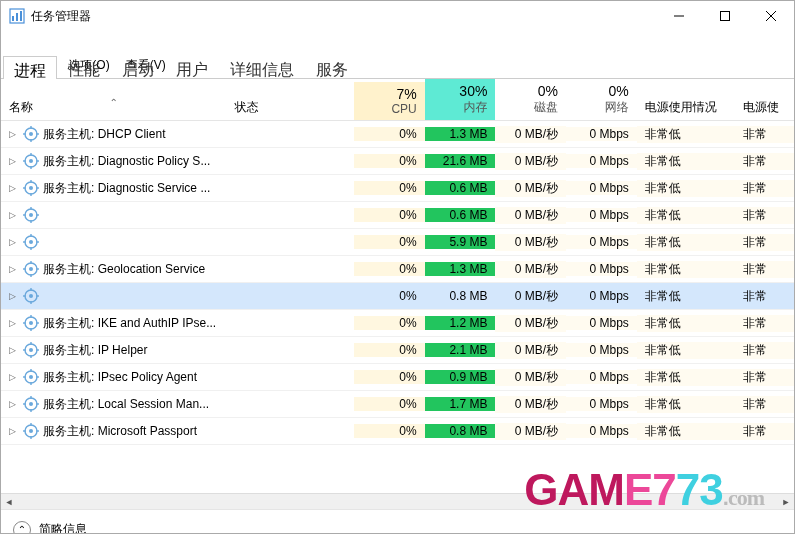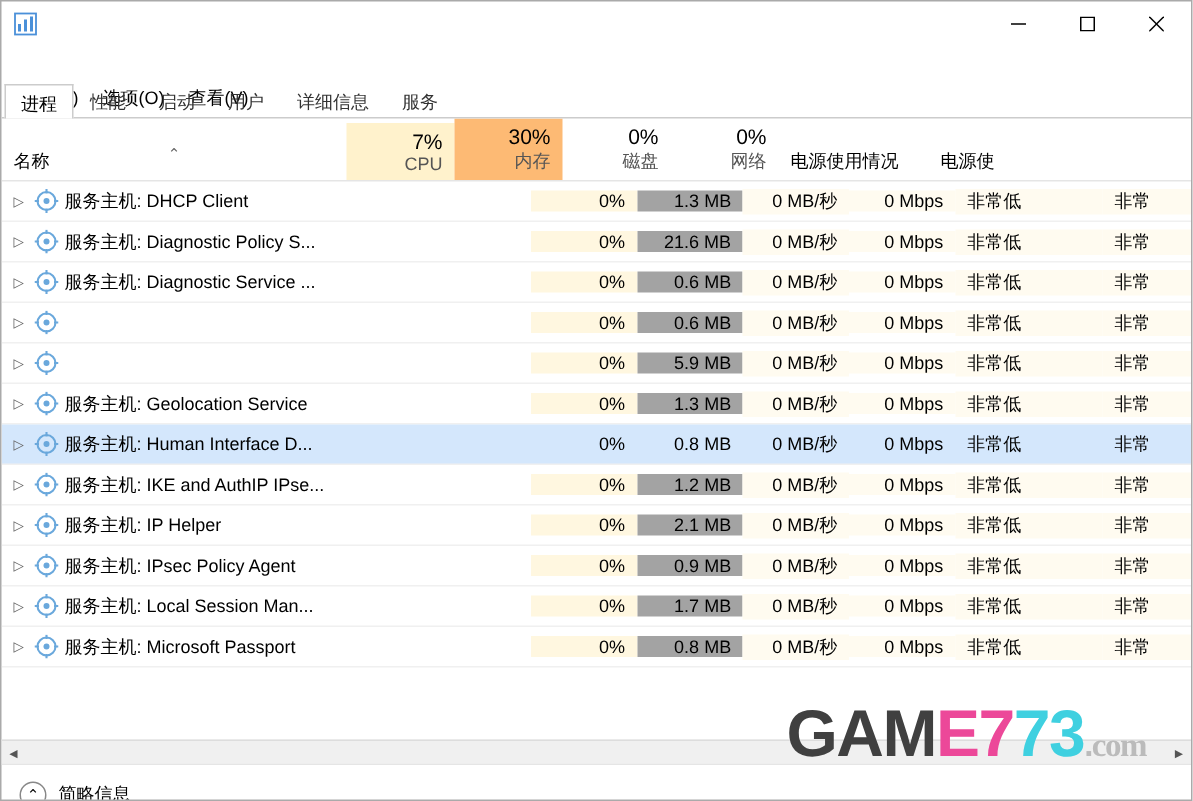--- a/index.html
+++ b/index.html
@@ -8,79 +8,80 @@
 .titlebar { height: 30px; display: flex; align-items: center; padding: 0 8px; }
 .titlebar-icon { width: 16px; height: 16px; margin-right: 6px; display: flex; }
 .titlebar-title { font-size: 12px; flex: 1; }
 .win-controls { display: flex; position: absolute; right: 0; top: 0; }
 .win-btn { width: 46px; height: 30px; display: flex; align-items: center; justify-content: center; cursor: pointer; }
 .win-btn svg { width: 10px; height: 10px; }
 
 .menubar { height: 20px; display: flex; align-items: center; padding: 0 8px; font-size: 12px; gap: 8px; }
 .menu-item { cursor: pointer; padding: 2px 4px; margin-top: 48px; }
 
-.tabbar { height: 24px; display: flex; border-bottom: 1px solid #ccc; padding-left: 2px; margin-top: 4px; font-size: 12px; text-align: center; }
+.tabbar { height: 24px; display: flex; border-bottom: 1px solid #ccc; padding-left: 2px; margin-top: 4px; font-size: 16px; text-align: center; }
 .tab { padding: 4px 10px; cursor: pointer; border: 1px solid transparent; border-bottom: none; }
 .tab.active { background: #fff; border-color: #ccc; position: relative; top: 1px; }
 .tab:not(.active) { color: #333; }
 
 .grid { height: calc(100% - 30px - 20px - 28px - 40px); overflow: hidden; position: relative; }
 
 .grid-header { display: flex; height: 42px; border-bottom: 1px solid #e5e5e5; font-size: 12px; align-items: flex-end; }
 .col-name { width: 230px; padding: 4px 8px; position: relative; }
 .sort-arrow { position: absolute; left: 50%; top: 2px; transform: translateX(-50%); font-size: 10px; color: #666; }
 .col-status { width: 130px; padding: 4px 8px; }
 .col-cpu, .col-mem, .col-disk, .col-net { width: 72px; text-align: right; padding: 4px 8px 4px 0; }
 .col-power { width: 100px; padding: 4px 8px; }
 .col-power2 { width: 60px; padding: 4px 8px; }
 .hdr-pct { font-size: 14px; }
 .hdr-lbl { color: #555; font-size: 12px; }
 .hdr-cpu { background: #fff2cc; }
-.hdr-mem { background: #fdba74; }
+.hdr-mem { background: #5eead4; }
 
 .grid-body { overflow-y: auto; height: calc(100% - 42px); }
 .row { display: flex; height: 27px; align-items: center; border-bottom: 1px solid #f0f0f0; font-size: 12px; }
 .row.selected { background: #d4e7fc; }
 .cell-name { width: 230px; display: flex; align-items: center; padding-left: 8px; gap: 4px; white-space: nowrap; overflow: hidden; }
 .expander { width: 10px; font-size: 9px; color: #666; cursor: pointer; }
 .proc-icon { width: 16px; height: 16px; display: flex; align-items: center; justify-content: center; }
 .cell-status { width: 130px; }
 .cell-cpu, .cell-mem, .cell-disk, .cell-net { width: 72px; text-align: right; padding-right: 8px; }
 .cell-cpu { background: #fff7e0; }
-.cell-mem { background: #a3a3a3; }
+.cell-mem { background: #22c55e; }
 .cell-disk, .cell-net { background: #fffbf0; }
 .cell-power, .cell-power2 { background: #fffbf0; }
 .cell-power { width: 100px; padding-left: 8px; }
 .cell-power2 { width: 60px; padding-left: 8px; }
 .row.selected .cell-cpu, .row.selected .cell-mem, .row.selected .cell-disk,
 .row.selected .cell-net, .row.selected .cell-power, .row.selected .cell-power2 { background: transparent; }
 
 .hscroll { height: 16px; background: #f0f0f0; border-top: 1px solid #ddd; display:flex; align-items:center; }
 .hscroll-track { flex:1; height:16px; position:relative; }
 .hscroll-btn { width:16px; height:16px; display:flex; align-items:center; justify-content:center; font-size:9px; color:#555; cursor:pointer; }
 
 .footer { height: 40px; display: flex; align-items: center; border-top: 1px solid #e5e5e5; padding: 0 12px; gap: 8px; cursor: pointer; font-size: 12px; }
 .footer-chevron { border: 1px solid #888; border-radius: 50%; width: 18px; height: 18px; display: flex; align-items: center; justify-content: center; font-size: 10px; }
 
 .watermark { position: absolute; bottom: 18px; right: 30px; font-family: Impact, sans-serif; font-size: 44px; font-weight: 900; letter-spacing: -1px; pointer-events: none; }
-.wm1 { color: #404040; } .wm2 { color: #ec4899; } .wm3 { color: #3fd0e0; }
+.wm1 { color: #be185d; } .wm2 { color: #ec4899; } .wm3 { color: #3fd0e0; }
 .wm-dot { color: #bbb; font-size: 22px; } .wm-com { color: #bbb; font-size: 22px; font-family: Liberation Serif, serif; }
 </style>
 </head>
 <body>
 
 <div class="titlebar">
   <span class="titlebar-icon">
     <svg viewBox="0 0 16 16">
         <rect x="1" y="1" width="14" height="14" fill="none" stroke="#4a90d9" stroke-width="1.2"></rect>
         <rect x="3" y="8" width="2" height="5" fill="#4a90d9"></rect>
         <rect x="7" y="5" width="2" height="8" fill="#4a90d9"></rect>
         <rect x="11" y="3" width="2" height="10" fill="#4a90d9"></rect>
       </svg>
   </span>
+  <span class="titlebar-title">任务管理器</span>
   <div class="win-controls">
     <div class="win-btn">
         <svg viewBox="0 0 10 10">
           <line x1="0" y1="5" x2="10" y2="5" stroke="#000"></line>
         </svg>
       </div>
     <div class="win-btn">
         <svg viewBox="0 0 10 10">
           <rect x="0.5" y="0.5" width="9" height="9" fill="none" stroke="#000"></rect>
         </svg>
@@ -108,20 +109,21 @@
     <div class="tab">详细信息</div>
     <div class="tab">服务</div>
   </div>
 
 <div class="grid">
   <div class="grid-header">
     <div class="col-name">
       <span class="sort-arrow">⌃</span>
       <span>名称</span>
     </div>
+    <div class="col-status"><span>状态</span></div>
     <div class="col-cpu hdr-cpu">
       <div class="hdr-pct">7%</div>
       <div class="hdr-lbl">CPU</div>
     </div>
     <div class="col-mem hdr-mem">
       <div class="hdr-pct">30%</div>
       <div class="hdr-lbl">内存</div>
     </div>
     <div class="col-disk">
       <div class="hdr-pct">0%</div>
@@ -291,21 +293,20 @@
               <circle cx="8" cy="8" r="6" fill="none" stroke="#6aa8dc" stroke-width="1.4"></circle>
               <circle cx="8" cy="8" r="2" fill="#6aa8dc"></circle>
               <g stroke="#6aa8dc" stroke-width="1.4">
                 <line x1="8" y1="0" x2="8" y2="3"></line>
                 <line x1="8" y1="13" x2="8" y2="16"></line>
                 <line x1="0" y1="8" x2="3" y2="8"></line>
                 <line x1="13" y1="8" x2="16" y2="8"></line>
               </g>
             </svg>
           </span>
-          <span>服务主机: Human Interface D...</span>
         </div>
         <div class="cell-status"></div>
         <div class="cell-cpu">0%</div>
         <div class="cell-mem">0.8 MB</div>
         <div class="cell-disk">0 MB/秒</div>
         <div class="cell-net">0 Mbps</div>
         <div class="cell-power">非常低</div>
         <div class="cell-power2">非常</div>
       </div>
       <div class="row">

